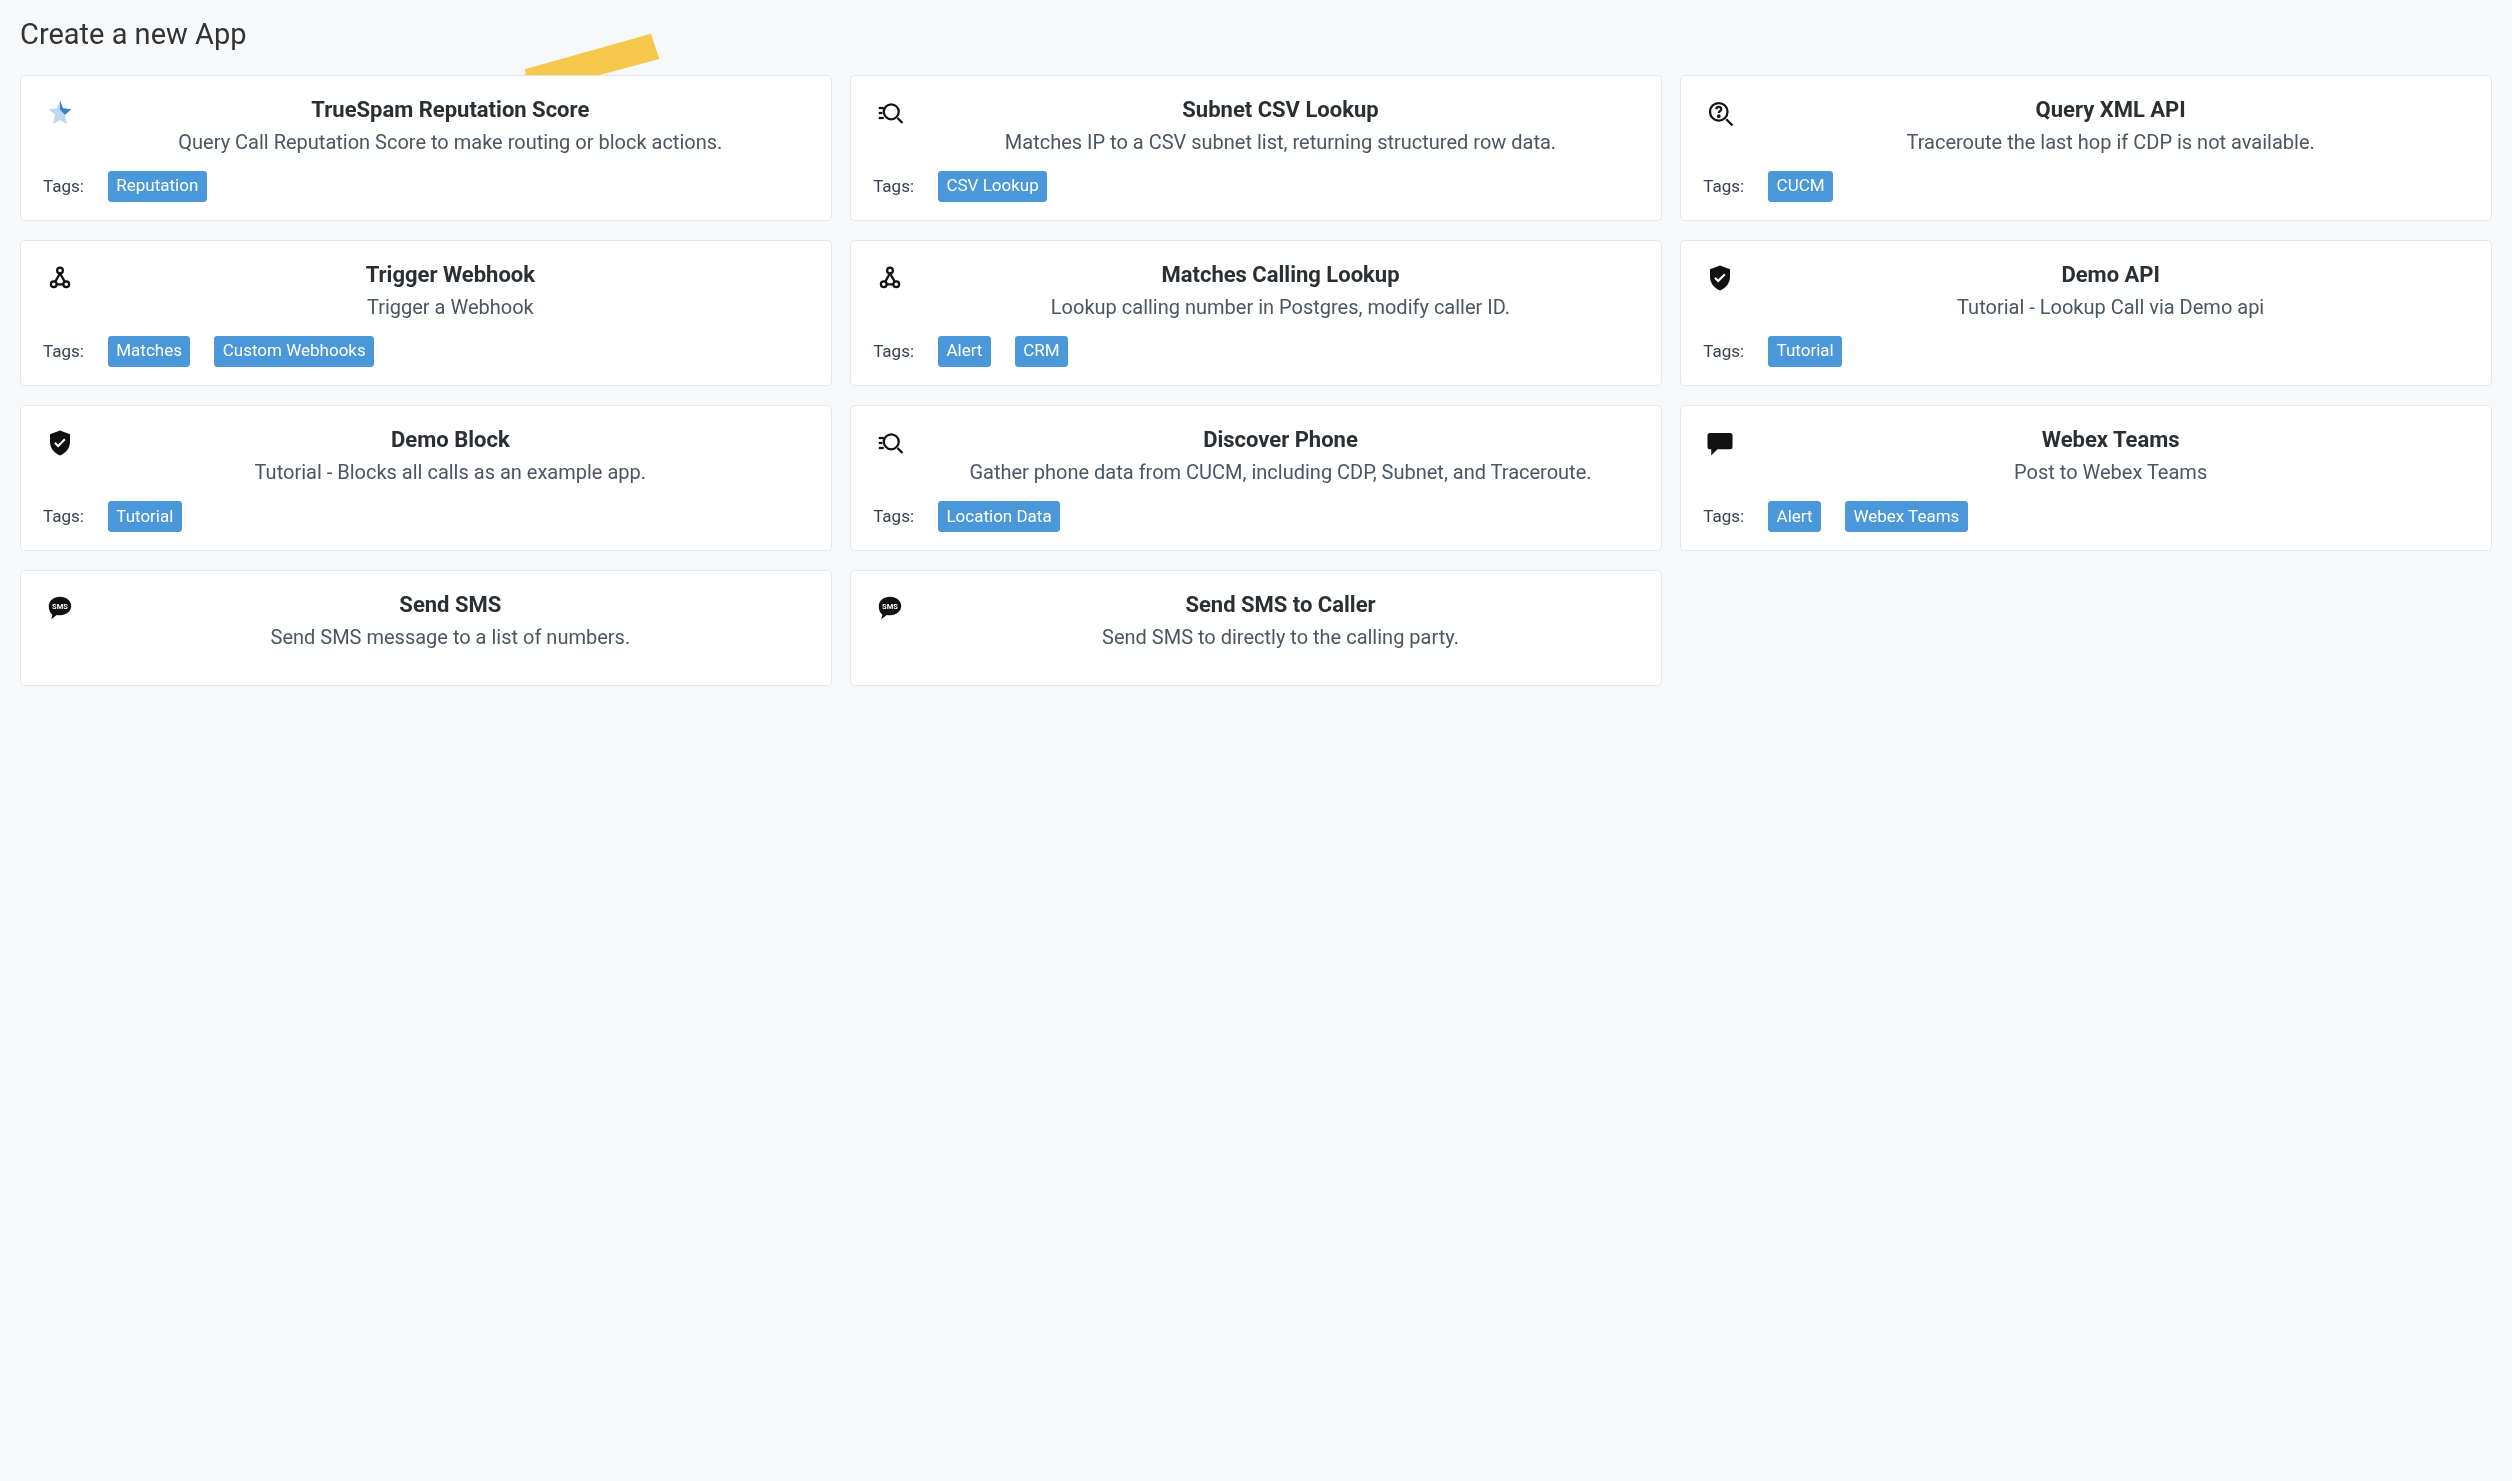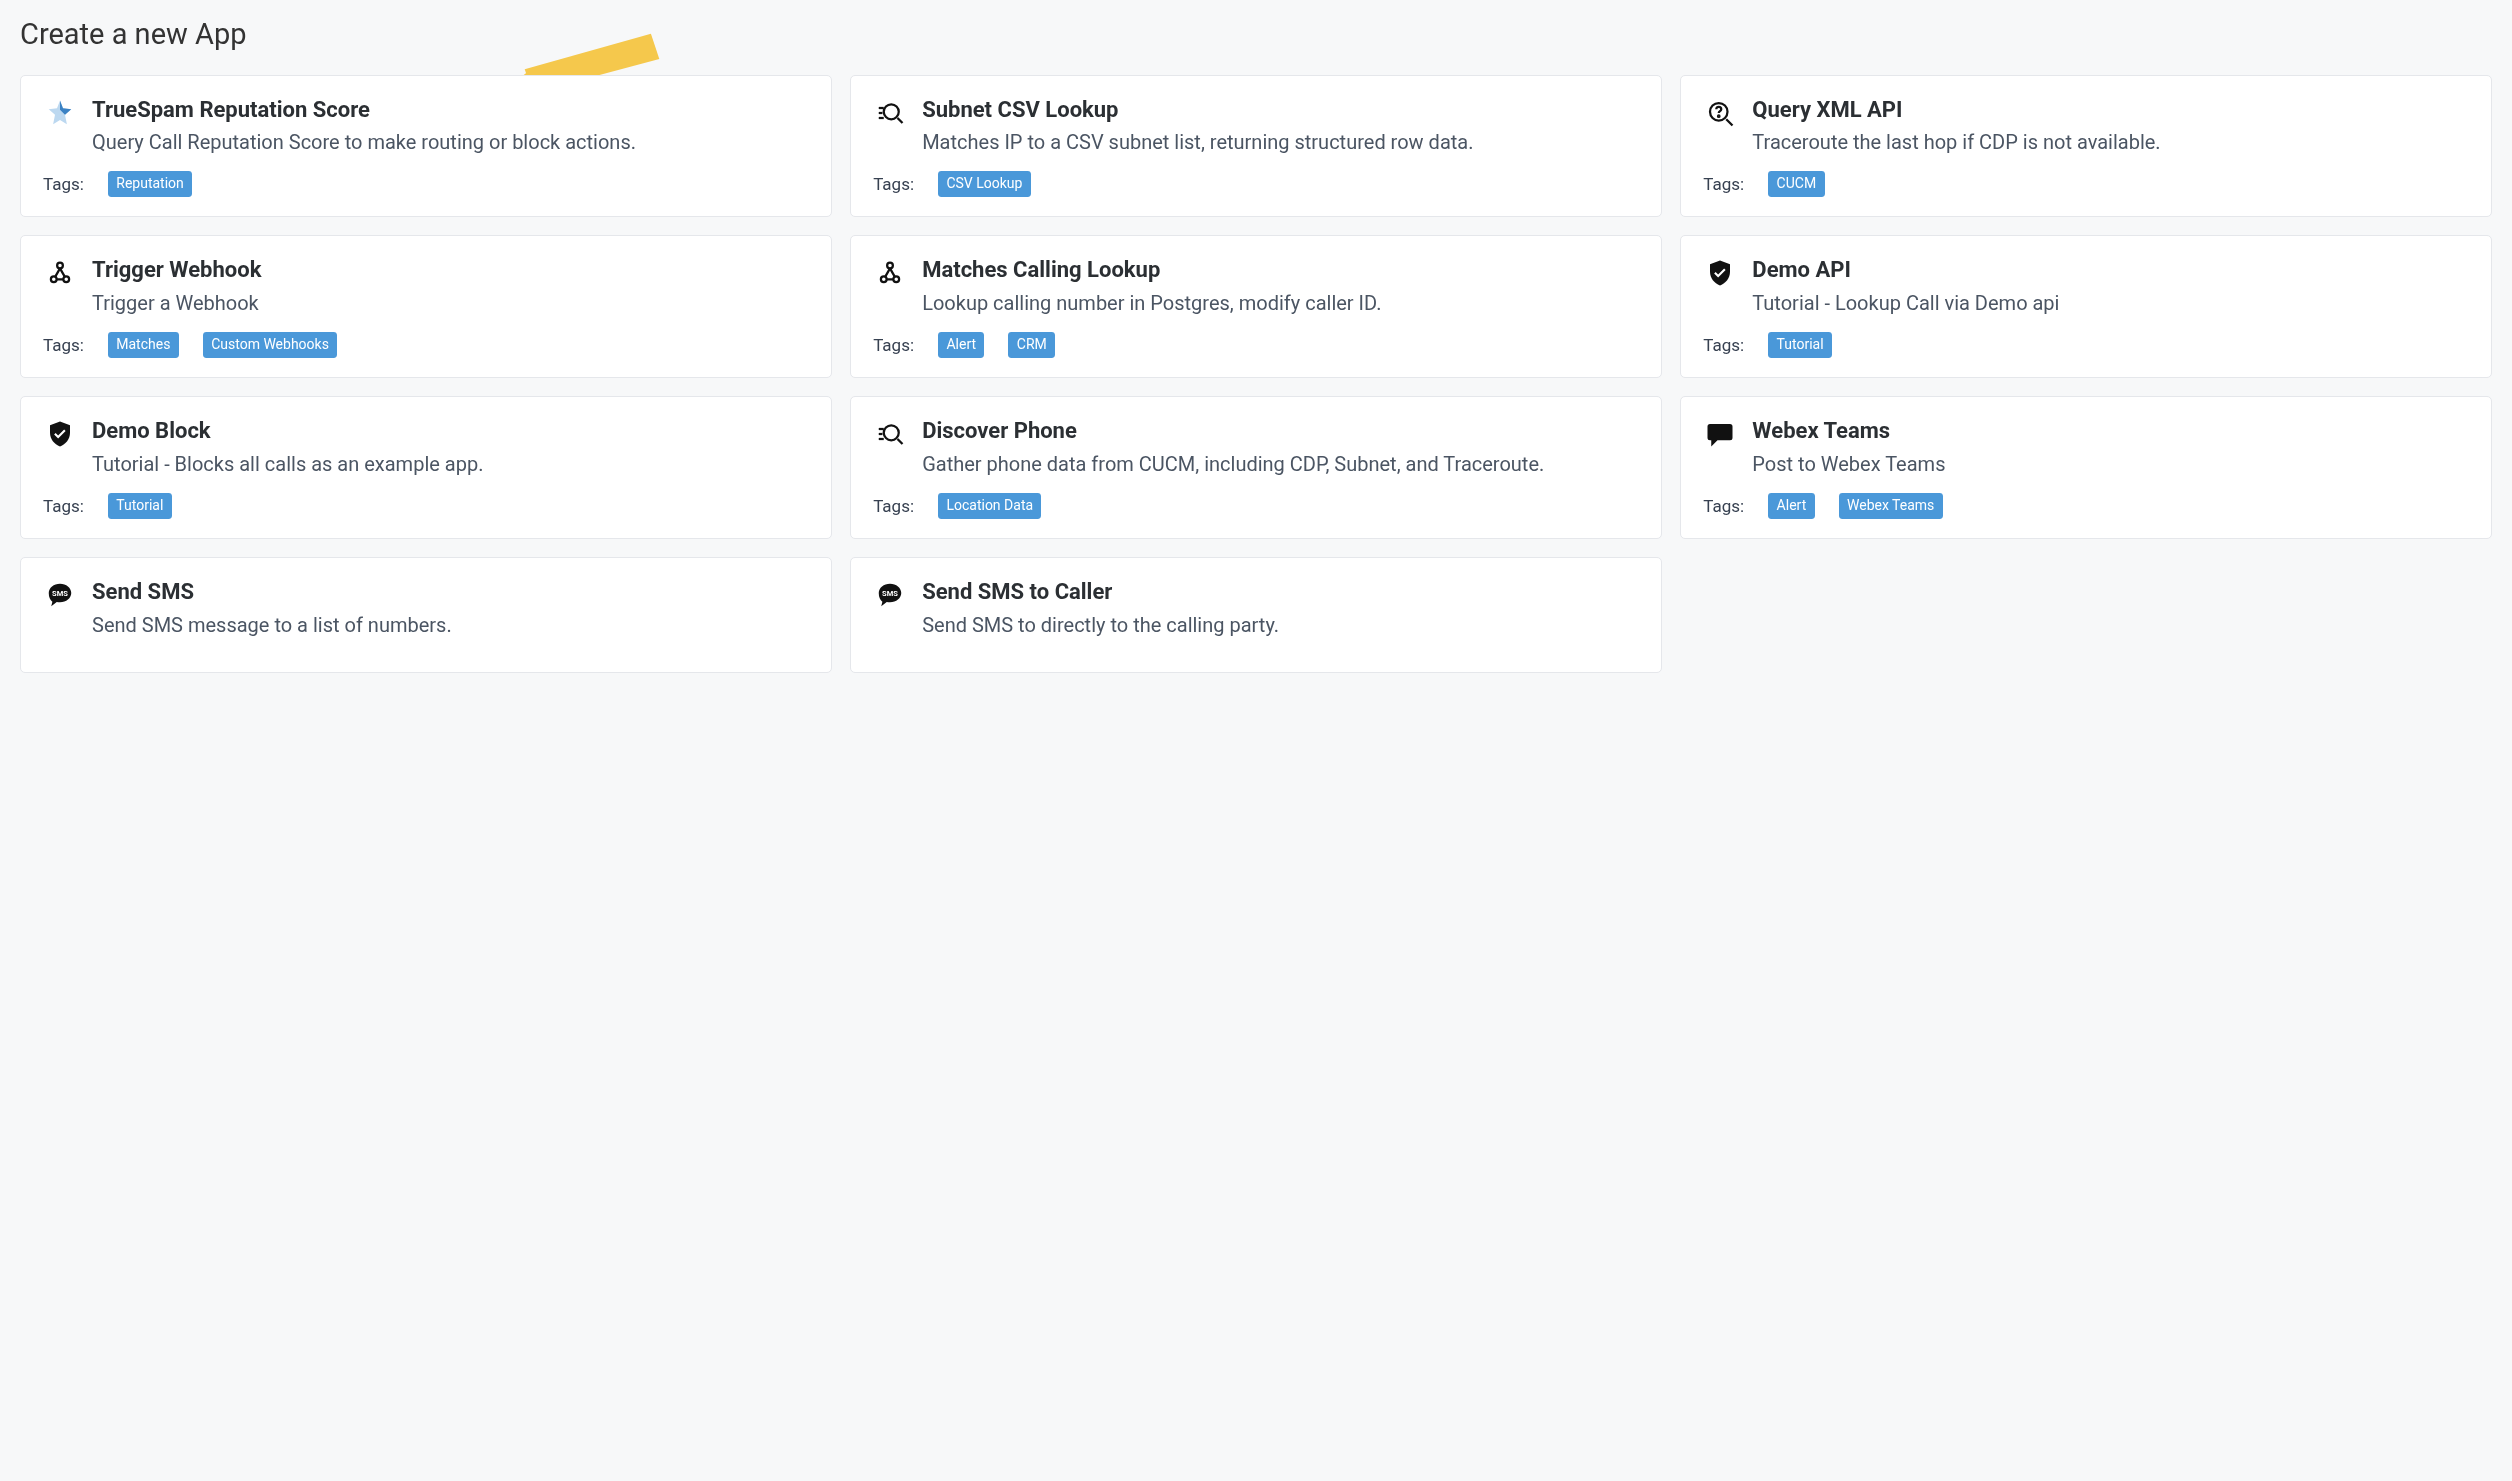--- a/index.html
+++ b/index.html
@@ -28,20 +28,21 @@
     display: flex;
     flex-direction: column;
     position: relative;
     cursor: pointer;
   }
   .card-head {
     display: flex;
     align-items: flex-start;
     gap: 15px;
     margin-bottom: 15px;
+    text-align: center;
   }
   .card-icon {
     width: 34px;
     height: 34px;
     flex-shrink: 0;
     display: flex;
     align-items: center;
     justify-content: center;
     color: #0f172a;
   }
@@ -66,21 +67,21 @@
     flex-wrap: wrap;
     margin-top: auto;
   }
   .tags-label {
     font-size: 17px;
     color: #374151;
   }
   .tag {
     background: #4a98d9;
     color: #fff;
-    font-size: 14px;
+    font-size: 17px;
     padding: 3.4px 8.4px;
     border-radius: 3.4px;
     line-height: 1.4;
   }
   .arrow-annotation {
     position: absolute;
     left: 471px;
     top: 0px;
     width: 202px;
     height: 101px;

